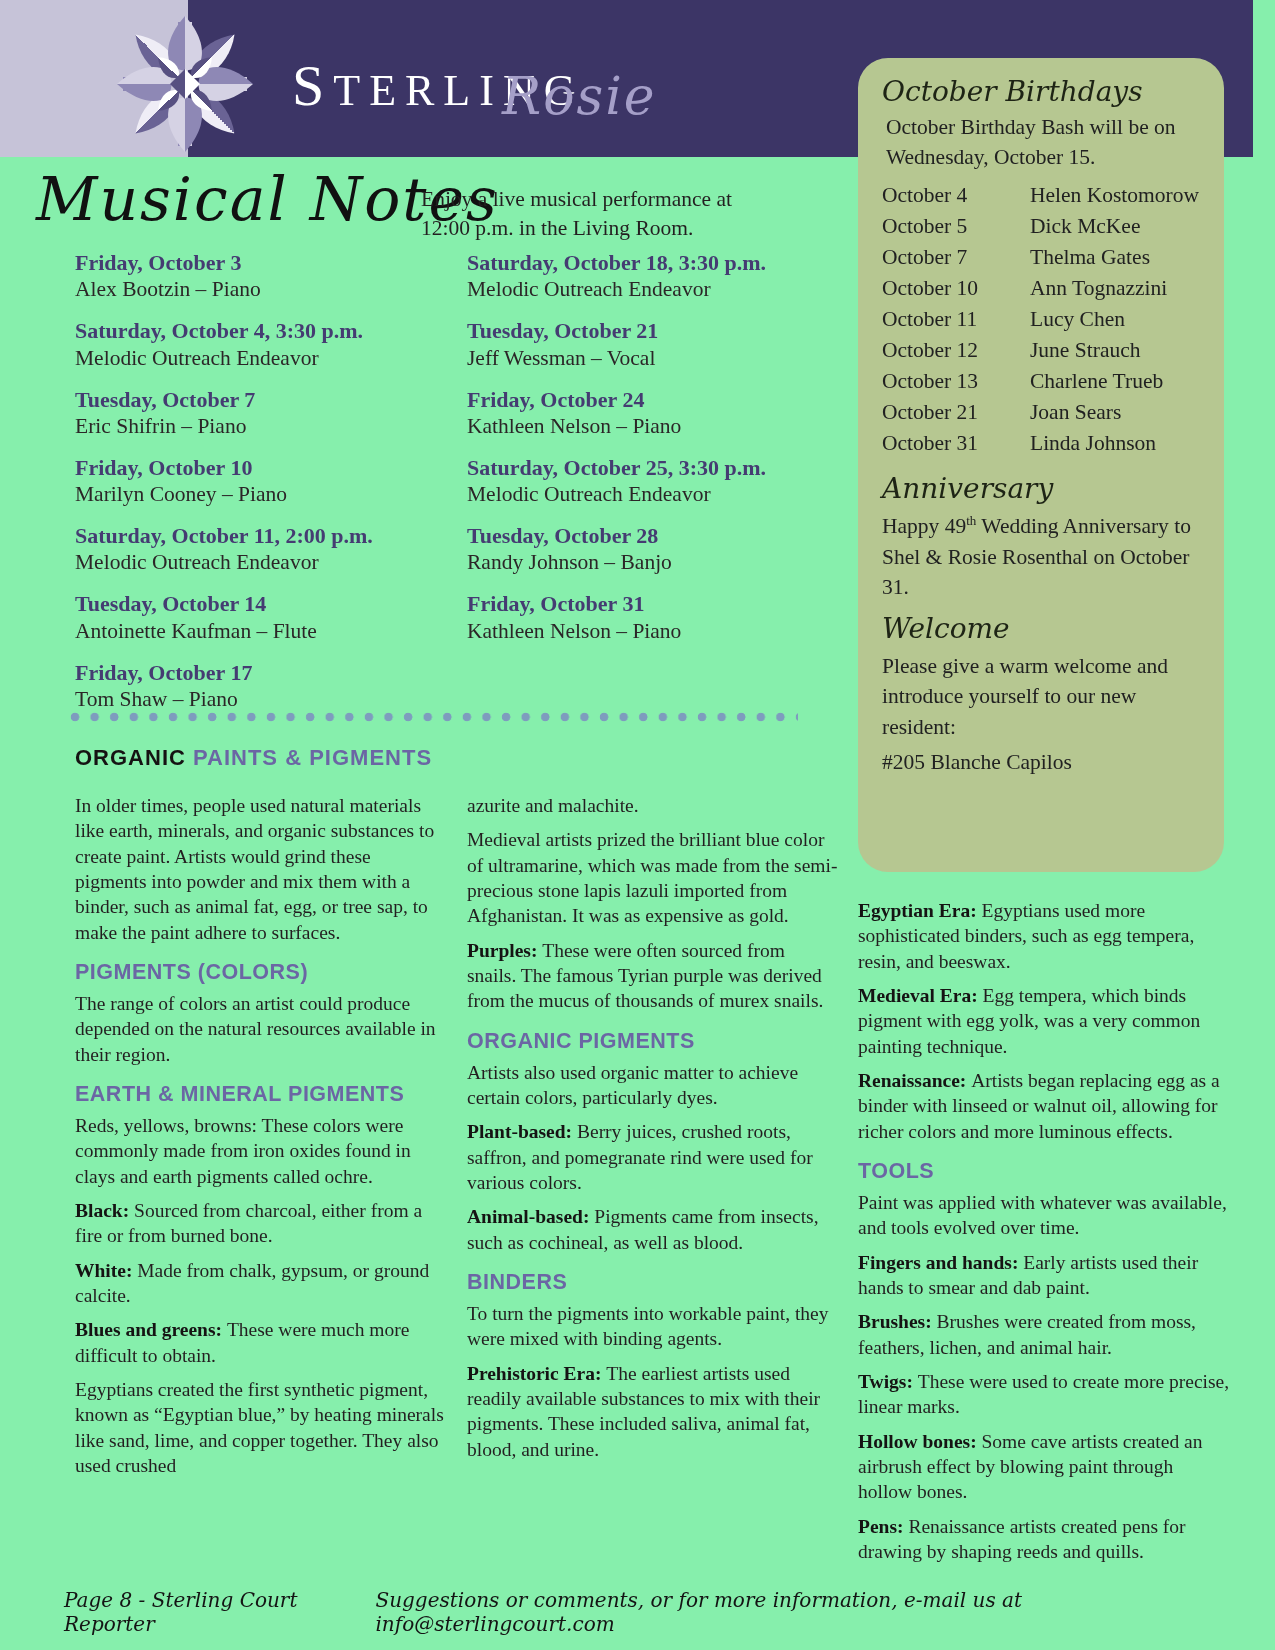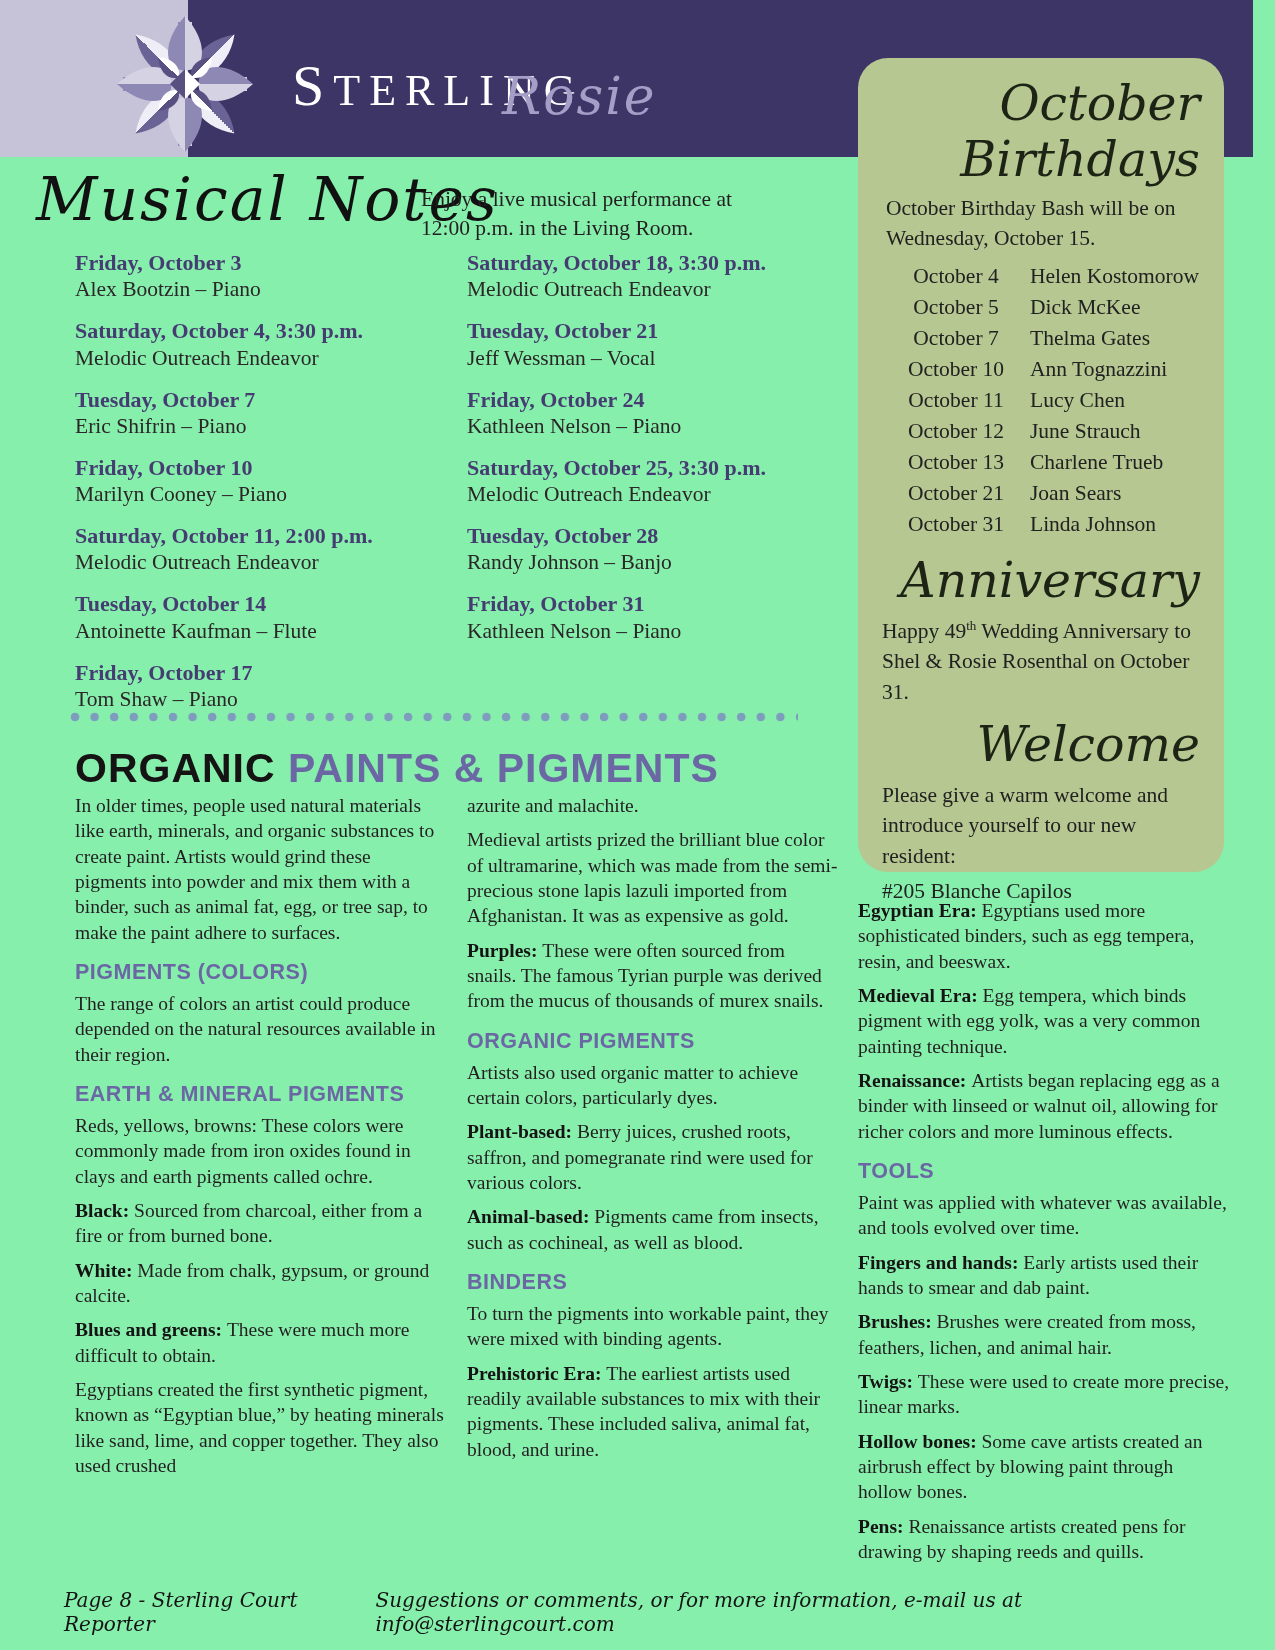--- a/index.html
+++ b/index.html
@@ -27,36 +27,36 @@
   .ev-date{font-weight:700;color:#453c72;font-size:22px;line-height:1.2;}
   .ev-perf{color:#2b2627;font-size:21.5px;line-height:1.25;}
 
   
   .dots{position:absolute;left:70px;top:712px;width:728px;height:10px;
         background-image:radial-gradient(circle at 5px 5px,#7e9cbe 4px,rgba(0,0,0,0) 4.6px);
         background-size:19.6px 10px;background-repeat:repeat-x;}
 
   
   .headline{position:absolute;left:75px;top:745px;font-family:"Liberation Sans",sans-serif;
-            font-weight:700;font-size:41px;letter-spacing:1px;white-space:nowrap;}
+            font-weight:700;font-size:22px;letter-spacing:1px;white-space:nowrap;}
   .headline .hl-black{color:#151313;} .headline .hl-purple{color:#6b66a4;}
   .art-col{position:absolute;width:372px;font-size:19.5px;line-height:1.3;color:#231f20;}
   .art-col-1{left:75px;top:793px;} .art-col-2{left:467px;top:793px;} .art-col-3{left:858px;top:898px;}
   .art-col p{margin:0 0 9px 0;}
   .art-col h4{margin:14px 0 4px 0;font-family:"Liberation Sans",sans-serif;font-weight:700;
               font-size:21.5px;letter-spacing:.5px;color:#6b66a4;}
   .art-col p b{font-weight:700;color:#151313;}
 
   
   .green-box{position:absolute;left:858px;top:58px;width:366px;height:814px;background:#b6c791;
              border-radius:30px;box-sizing:border-box;padding:18px 24px 0 24px;color:#212121;}
-  .gb-script{font-size:49px;text-align:right;color:#1e2415;line-height:1.15;}
+  .gb-script{font-size:28px;text-align:left;color:#1e2415;line-height:1.15;}
   .gb-intro{font-size:21.5px;line-height:1.4;margin:4px 0 8px 4px;}
   .bday-row{display:flex;font-size:21.5px;line-height:1.44;}
-  .bday-date{width:148px;flex:0 0 148px;text-align:center;}
+  .bday-date{width:148px;flex:0 0 148px;}
   .bday-name{flex:1;}
   .gb-par{font-size:21.5px;line-height:1.42;margin:6px 0 8px 0;}
   .gb-par sup{font-size:13px;}
   .gb-resident{font-size:21.5px;margin-top:2px;}
   .mt14{margin-top:14px;} .mt10{margin-top:10px;}
 
   
   .footer{position:absolute;left:64px;top:1588px;width:1152px;display:flex;
           justify-content:space-between;align-items:baseline;
           font-family:"DejaVu Serif",serif;font-style:italic;font-size:20px;color:#141414;}

